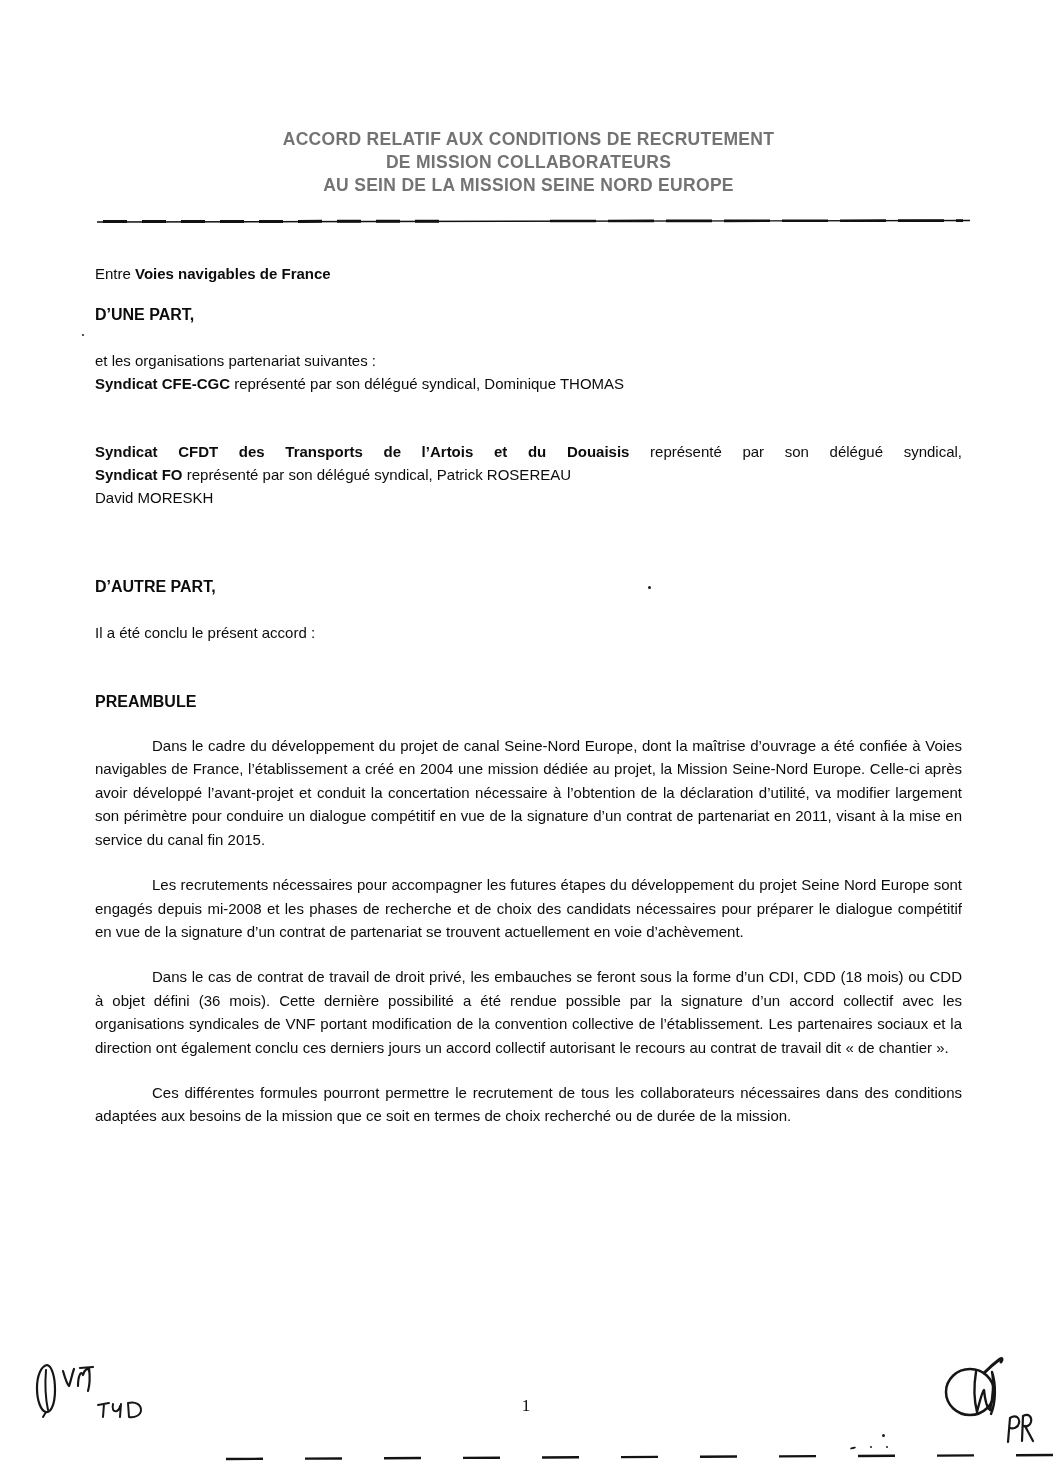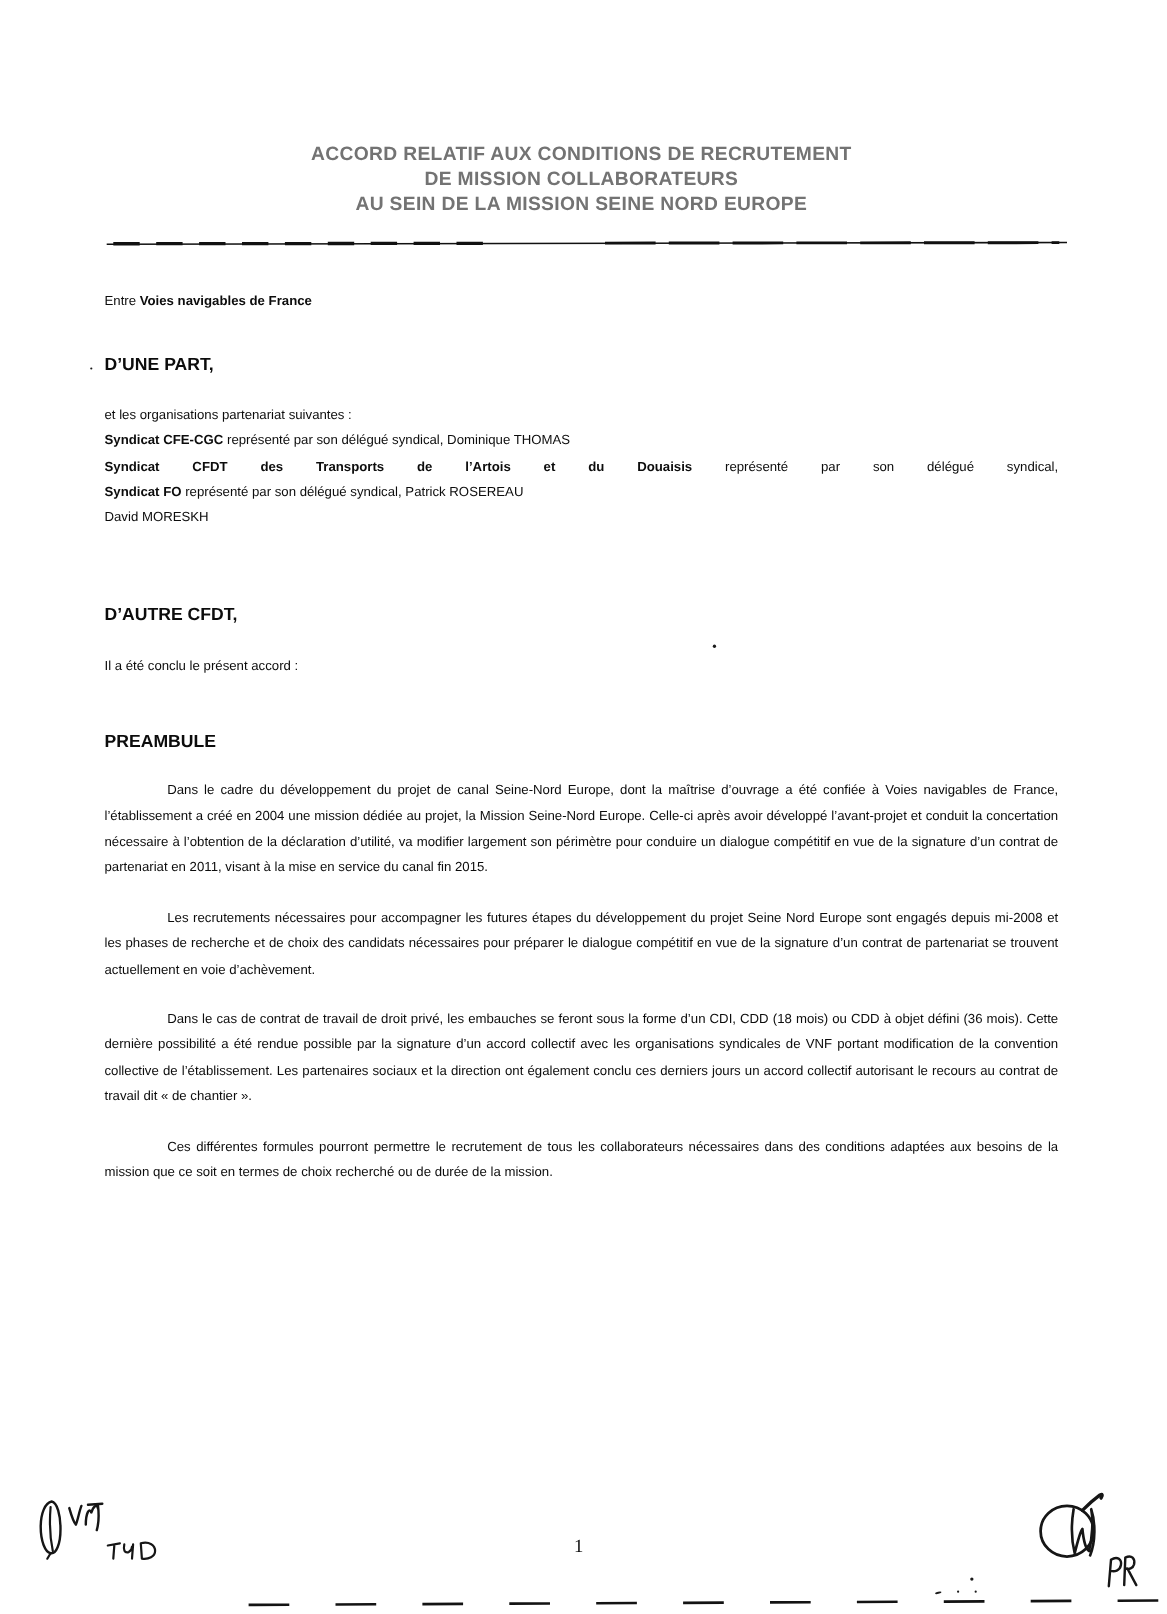--- a/index.html
+++ b/index.html
@@ -21,31 +21,31 @@
     font-size: 17.5px;
     line-height: 23px;
     letter-spacing: 0.3px;
     color: #737373;
   }
 
   .divider { margin-top: 20px; height: 8px; }
   .divider svg { display: block; }
 
   .bodytext, .entre, .unions, .conclu, .para {
-    font-size: 12px;
+    font-size: 15px;
     line-height: 23.4px;
   }
   .b { font-weight: bold; }
   .h { font-weight: bold; font-size: 16px; line-height: 23.4px; }
 
   .entre { margin-top: 37px; }
   .just { text-align: justify; }
-  .just-force { text-align: justify; text-align-last: justify; }
+  .just-force { text-align: justify; text-align-last: justify; margin-top: 44px; }
 
-  .dune { margin-top: 35px; }
+  .dune { margin-top: 18px; }
   .unions { margin-top: 22px; }
   .dautre { margin-top: 65px; }
   .conclu { margin-top: 23px; }
   .preamb { margin-top: 45px; }
 
   .para {
     text-align: justify;
     text-indent: 57px;
     margin: 22px 0 0 0;
   }
@@ -95,21 +95,21 @@
     <div class="h dune">D’UNE PART,</div>
 
     <div class="unions bodytext">
       <div>et les organisations partenariat suivantes :</div>
       <div><span class="b">Syndicat CFE-CGC</span><span> représenté par son délégué syndical, Dominique THOMAS</span></div>
       <div class="just-force"><span class="b">Syndicat CFDT des Transports de l’Artois et du Douaisis</span><span> représenté par son délégué syndical,</span></div>
       <div><span class="b">Syndicat FO</span><span> représenté par son délégué syndical, Patrick ROSEREAU</span></div>
       <div>David MORESKH</div>
     </div>
 
-    <div class="h dautre">D’AUTRE CFDT,</div>
+    <div class="h dautre">D’AUTRE PART,</div>
 
     <div class="conclu">Il a été conclu le présent accord :</div>
 
     <div class="h preamb">PREAMBULE</div>
 
     <p class="para">Dans le cadre du développement du projet de canal Seine-Nord Europe, dont la maîtrise d’ouvrage a été confiée à Voies navigables de France, l’établissement a créé en 2004 une mission dédiée au projet, la Mission Seine-Nord Europe. Celle-ci après avoir développé l’avant-projet et conduit la concertation nécessaire à l’obtention de la déclaration d’utilité, va modifier largement son périmètre pour conduire un dialogue compétitif en vue de la signature d’un contrat de partenariat en 2011, visant à la mise en service du canal fin 2015.</p>
     <p class="para">Les recrutements nécessaires pour accompagner les futures étapes du développement du projet Seine Nord Europe sont engagés depuis mi-2008 et les phases de recherche et de choix des candidats nécessaires pour préparer le dialogue compétitif en vue de la signature d’un contrat de partenariat se trouvent actuellement en voie d’achèvement.</p>
     <p class="para">Dans le cas de contrat de travail de droit privé, les embauches se feront sous la forme d’un CDI, CDD (18 mois) ou CDD à objet défini (36 mois). Cette dernière possibilité a été rendue possible par la signature d’un accord collectif avec les organisations syndicales de VNF portant modification de la convention collective de l’établissement. Les partenaires sociaux et la direction ont également conclu ces derniers jours un accord collectif autorisant le recours au contrat de travail dit « de chantier ».</p>
     <p class="para">Ces différentes formules pourront permettre le recrutement de tous les collaborateurs nécessaires dans des conditions adaptées aux besoins de la mission que ce soit en termes de choix recherché ou de durée de la mission.</p>
   </div>

